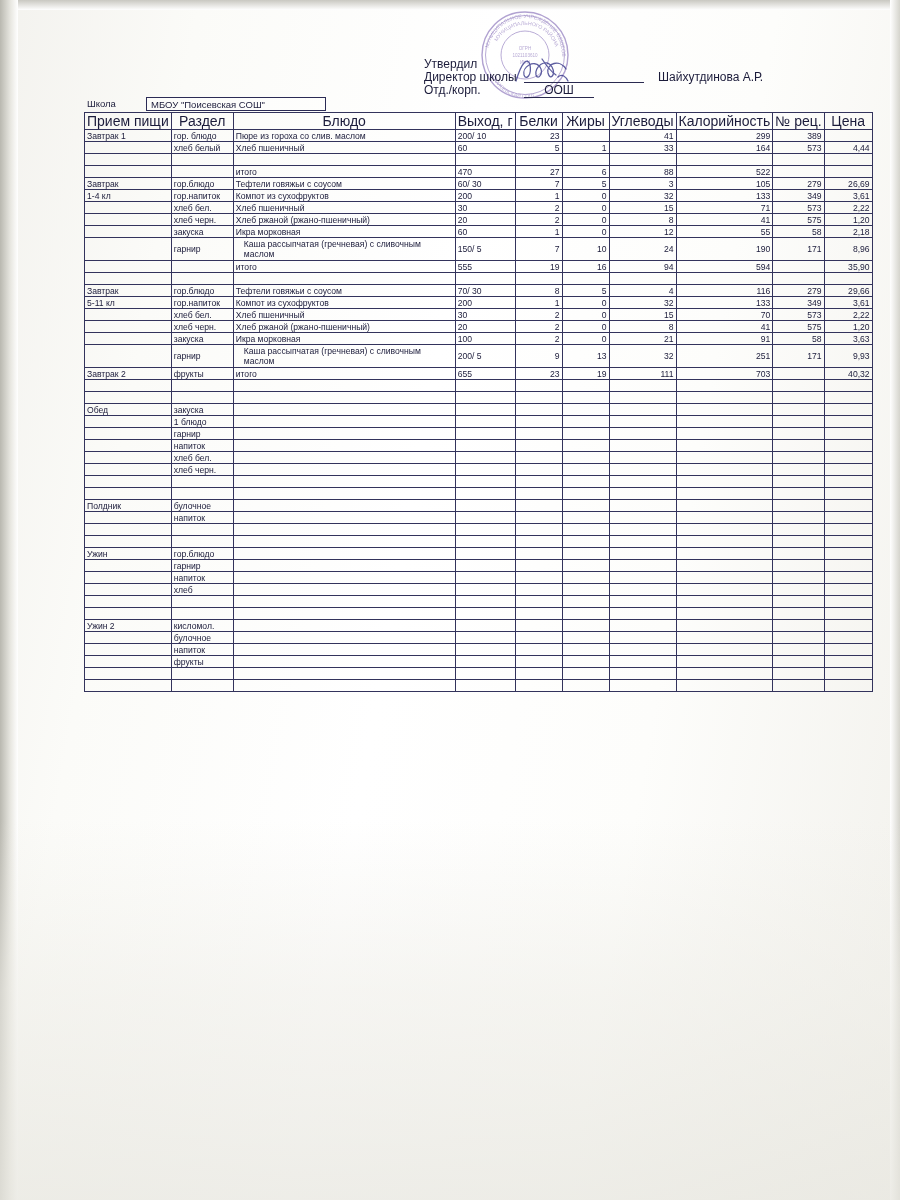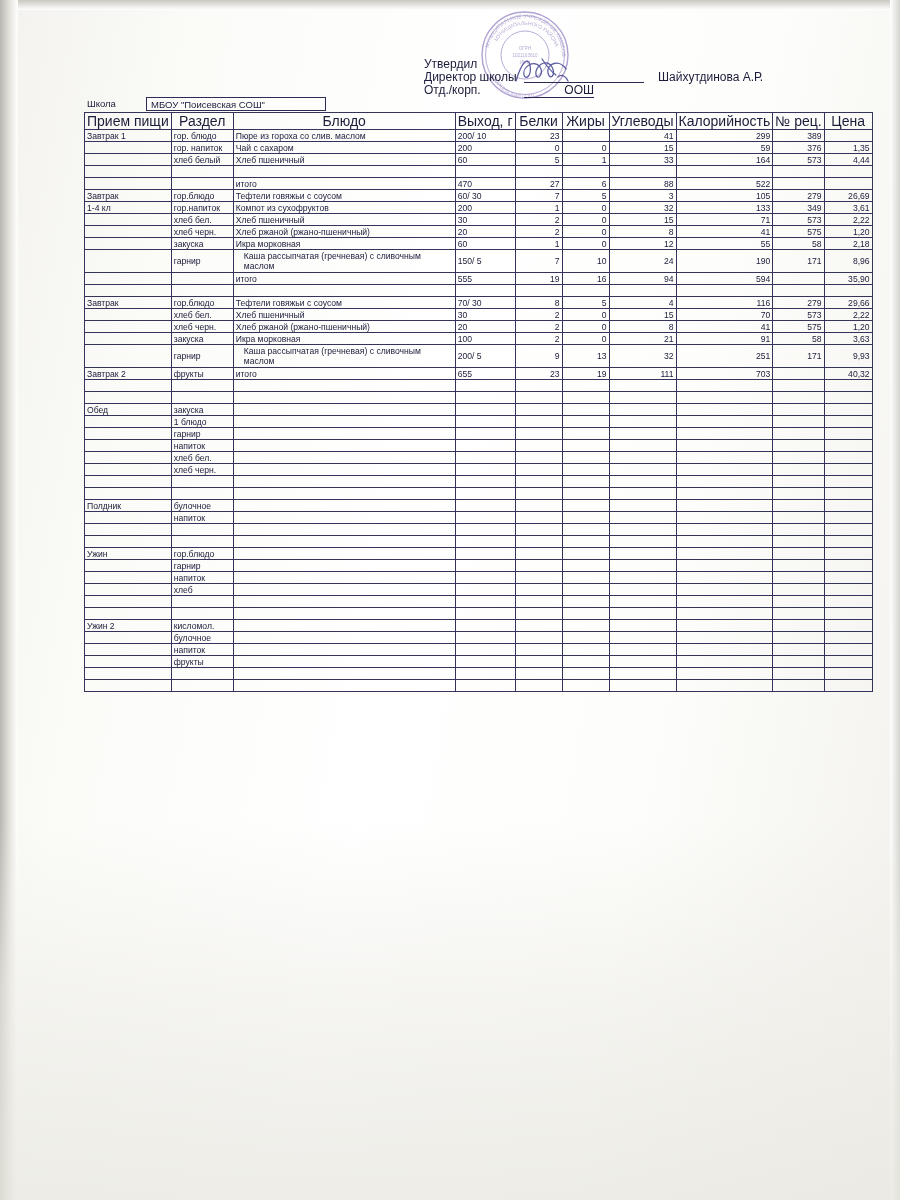--- a/index.html
+++ b/index.html
@@ -60,21 +60,21 @@
     border-bottom: 1px solid #2a2a50;
     min-width: 120px;
     height: 11px;
     margin-right: 6px;
   }
   .hdr-name { margin-left: 8px; }
   .hdr-date-val {
     display: inline-block;
     border-bottom: 1px solid #2a2a50;
     min-width: 70px;
-    text-align: right;
+    text-align: center;
   }
 
   
   .stamp {
     position: absolute;
     left: 455px;
     top: 10px;
     width: 140px;
     height: 90px;
     pointer-events: none;
@@ -262,32 +262,20 @@
           <td class="l">200/ 10</td>
           <td class="r">23</td>
           <td class="r"></td>
           <td class="r">41</td>
           <td class="r">299</td>
           <td class="r">389</td>
           <td class="r"></td>
         </tr>
         <tr>
           <td class="l"></td>
-          <td class="l">гор. напиток</td>
-          <td class="l">Чай с сахаром</td>
-          <td class="l">200</td>
-          <td class="r">0</td>
-          <td class="r">0</td>
-          <td class="r">15</td>
-          <td class="r">59</td>
-          <td class="r">376</td>
-          <td class="r">1,35</td>
-        </tr>
-        <tr>
-          <td class="l"></td>
           <td class="l">хлеб белый</td>
           <td class="l">Хлеб пшеничный</td>
           <td class="l">60</td>
           <td class="r">5</td>
           <td class="r">1</td>
           <td class="r">33</td>
           <td class="r">164</td>
           <td class="r">573</td>
           <td class="r">4,44</td>
         </tr>
@@ -419,20 +407,32 @@
           <td class="l">Тефтели говяжьи с соусом</td>
           <td class="l">70/ 30</td>
           <td class="r">8</td>
           <td class="r">5</td>
           <td class="r">4</td>
           <td class="r">116</td>
           <td class="r">279</td>
           <td class="r">29,66</td>
         </tr>
         <tr>
+          <td class="l">5-11 кл</td>
+          <td class="l">гор.напиток</td>
+          <td class="l">Компот из сухофруктов</td>
+          <td class="l">200</td>
+          <td class="r">1</td>
+          <td class="r">0</td>
+          <td class="r">32</td>
+          <td class="r">133</td>
+          <td class="r">349</td>
+          <td class="r">3,61</td>
+        </tr>
+        <tr>
           <td class="l"></td>
           <td class="l">хлеб бел.</td>
           <td class="l">Хлеб пшеничный</td>
           <td class="l">30</td>
           <td class="r">2</td>
           <td class="r">0</td>
           <td class="r">15</td>
           <td class="r">70</td>
           <td class="r">573</td>
           <td class="r">2,22</td>

